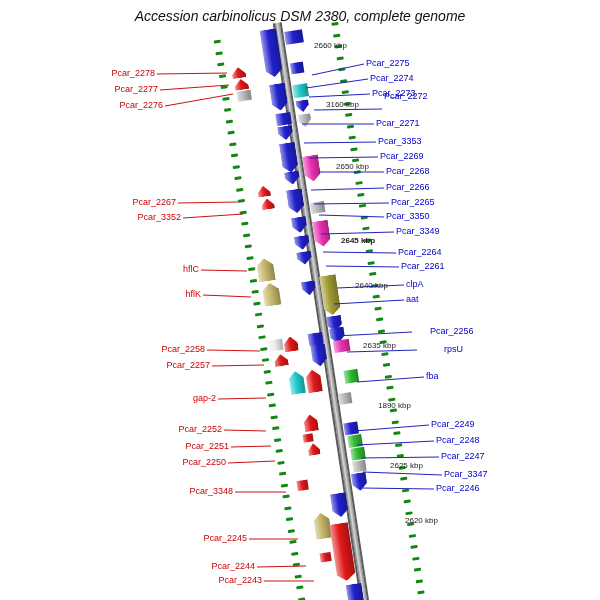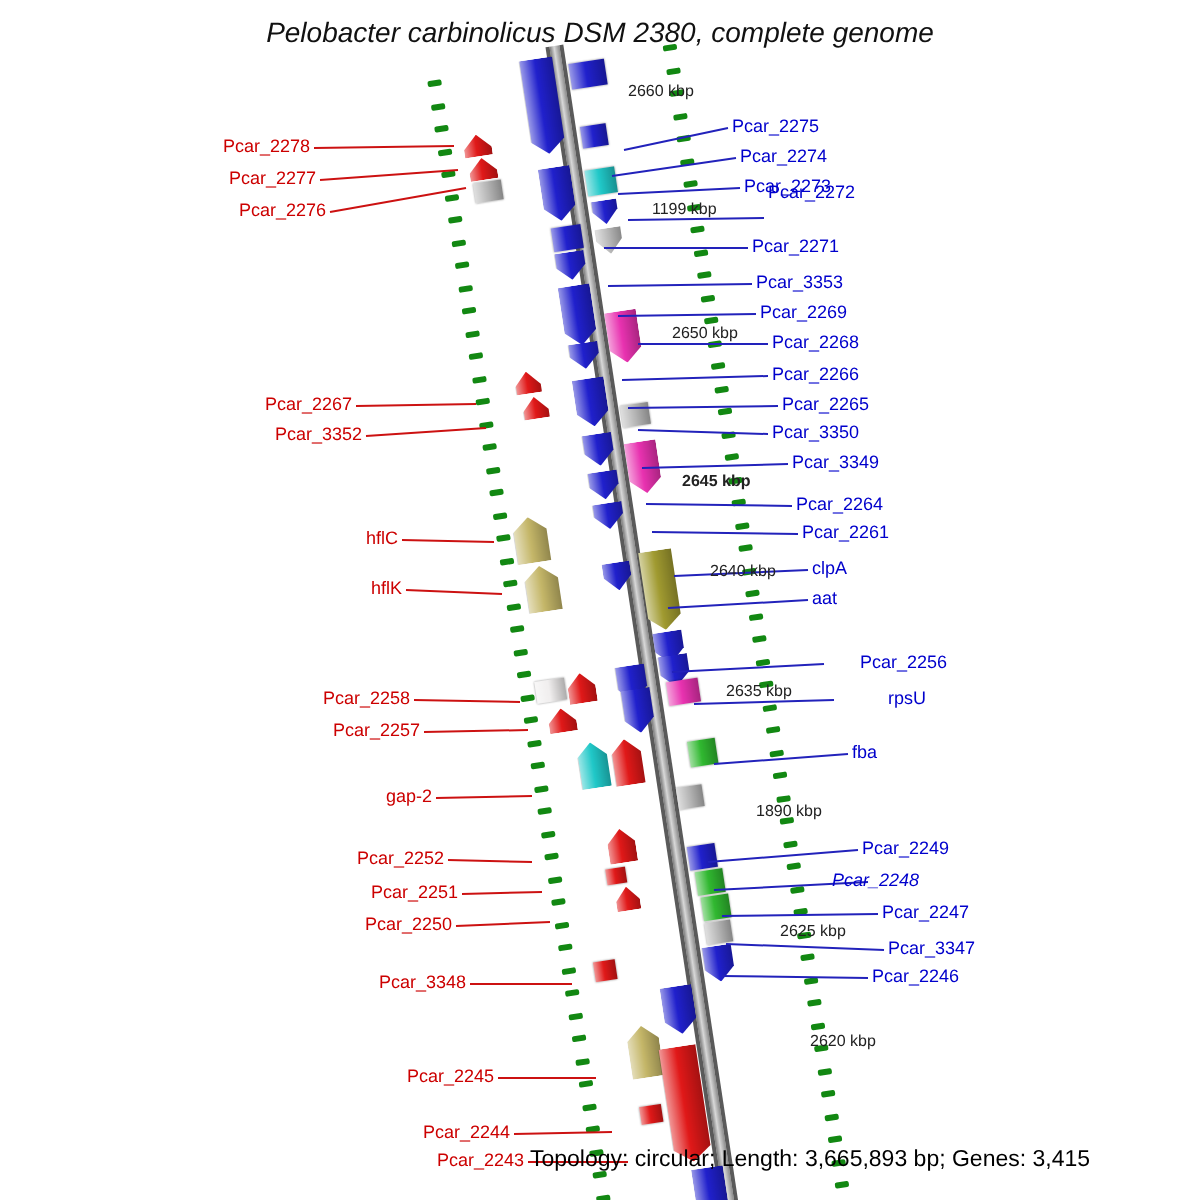--- a/index.html
+++ b/index.html
@@ -23,21 +23,21 @@
   .glabel.right{color:#0000cc;}
   .scale-label{position:absolute;z-index:3;font-size:8px;color:#222;white-space:nowrap;}
   #footer{position:absolute;top:574px;left:0;width:100%;height:18px;font-size:11.5px;color:#000;z-index:4;}
   #accession{position:absolute;left:15px;top:0;}
   #stats{position:absolute;left:265px;top:0;}
 </style>
 </head>
 <body>
 
 <div id="stage">
-  <div id="title">Pelobacter carbinolicus DSM 2380, complete genome</div>
+  <div id="title">Accession carbinolicus DSM 2380, complete genome</div>
 
   <div id="track" style="left: 277px; top: 25px; transform: rotate(-8.6deg);">
     <div id="backbone" style="height: 592px;"></div>
   <div class="tick" style="left: -65.5px; top: 6px; width: 7px; height: 3px; background: rgb(18, 136, 18);"></div>
       <div class="tick" style="left: -65.5px; top: 17.5px; width: 7px; height: 3px; background: rgb(18, 136, 18);"></div>
       <div class="tick" style="left: -65.5px; top: 29px; width: 7px; height: 3px; background: rgb(18, 136, 18);"></div>
       <div class="tick" style="left: -65.5px; top: 40.5px; width: 7px; height: 3px; background: rgb(18, 136, 18);"></div>
       <div class="tick" style="left: -65.5px; top: 52px; width: 7px; height: 3px; background: rgb(18, 136, 18);"></div>
       <div class="tick" style="left: -65.5px; top: 63.5px; width: 7px; height: 3px; background: rgb(18, 136, 18);"></div>
       <div class="tick" style="left: -65.5px; top: 75px; width: 7px; height: 3px; background: rgb(18, 136, 18);"></div>
@@ -265,33 +265,32 @@
       <div class="glabel right" style="left: 386px; top: 211px;">Pcar_3350</div>
       <div class="glabel right" style="left: 396px; top: 226px;">Pcar_3349</div>
       <div class="glabel right" style="left: 398px; top: 247px;">Pcar_2264</div>
       <div class="glabel right" style="left: 401px; top: 261px;">Pcar_2261</div>
       <div class="glabel right" style="left: 406px; top: 279px;">clpA</div>
       <div class="glabel right" style="left: 406px; top: 294px;">aat</div>
       <div class="glabel right" style="left: 430px; top: 326px;">Pcar_2256</div>
       <div class="glabel right" style="left: 419px; top: 344px; margin-left: 25px;">rpsU</div>
       <div class="glabel right" style="left: 426px; top: 371px;">fba</div>
       <div class="glabel right" style="left: 431px; top: 419px;">Pcar_2249</div>
-      <div class="glabel right" style="left: 416px; top: 435px; font-style: italic;">Pcar_2248</div>
+      <div class="glabel right" style="left: 436px; top: 435px;">Pcar_2248</div>
       <div class="glabel right" style="left: 441px; top: 451px;">Pcar_2247</div>
       <div class="glabel right" style="left: 444px; top: 469px;">Pcar_3347</div>
       <div class="glabel right" style="left: 436px; top: 483px;">Pcar_2246</div>
     </div>
   <div id="markers">
       <div class="scale-label" style="left: 314px; top: 41px;">2660 kbp</div>
-      <div class="scale-label" style="left: 326px; top: 100px;">1199 kbp</div>
+      <div class="scale-label" style="left: 326px; top: 100px;">3160 kbp</div>
       <div class="scale-label" style="left: 336px; top: 162px;">2650 kbp</div>
       <div class="scale-label" style="left: 341px; top: 236px; font-weight: bold;">2645 kbp</div>
       <div class="scale-label" style="left: 355px; top: 281px;">2640 kbp</div>
       <div class="scale-label" style="left: 363px; top: 341px;">2635 kbp</div>
       <div class="scale-label" style="left: 378px; top: 401px;">1890 kbp</div>
       <div class="scale-label" style="left: 390px; top: 461px;">2625 kbp</div>
       <div class="scale-label" style="left: 405px; top: 516px; text-align: center;">2620 kbp</div>
     </div>
 
   <div id="footer">
-    <span id="stats">Topology: circular; Length: 3,665,893 bp; Genes: 3,415</span>
   </div>
 </div>
 
 </body></html>

